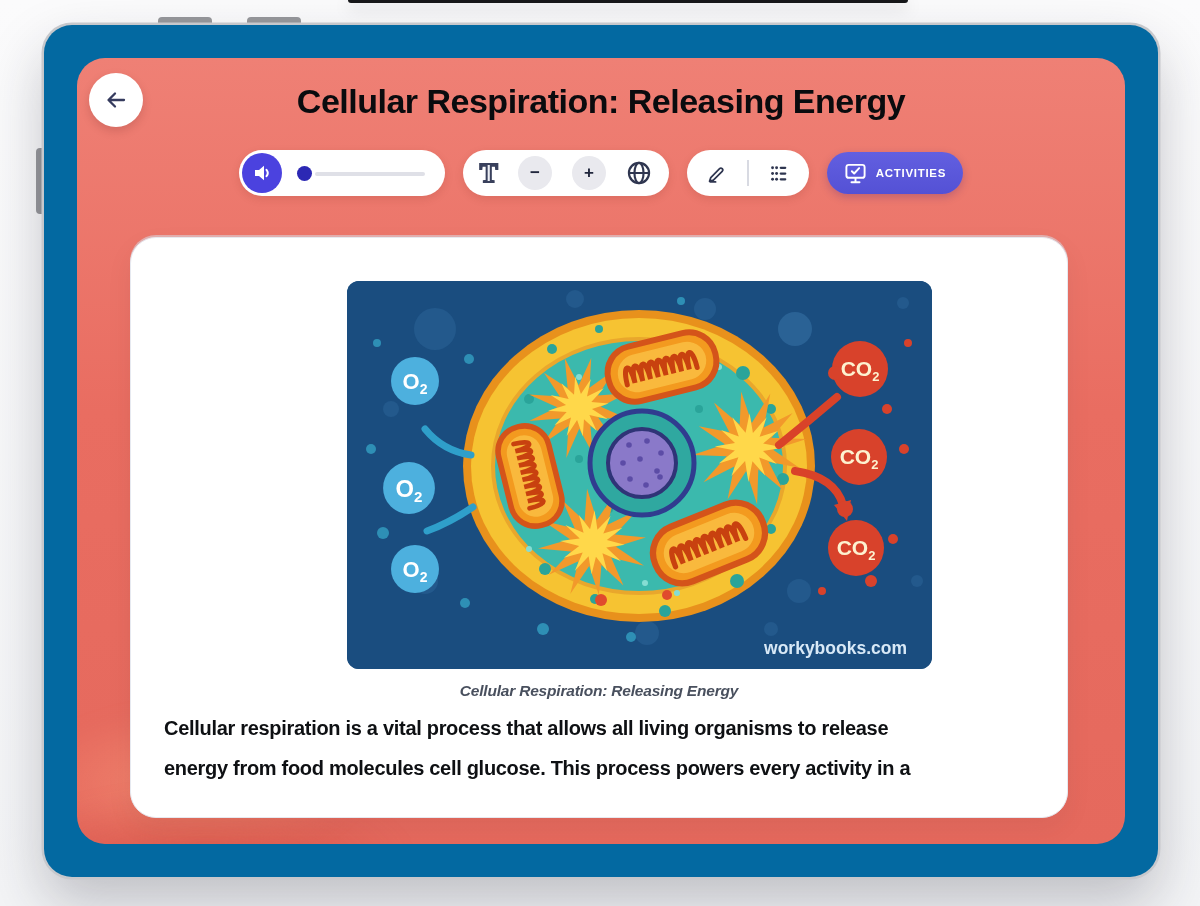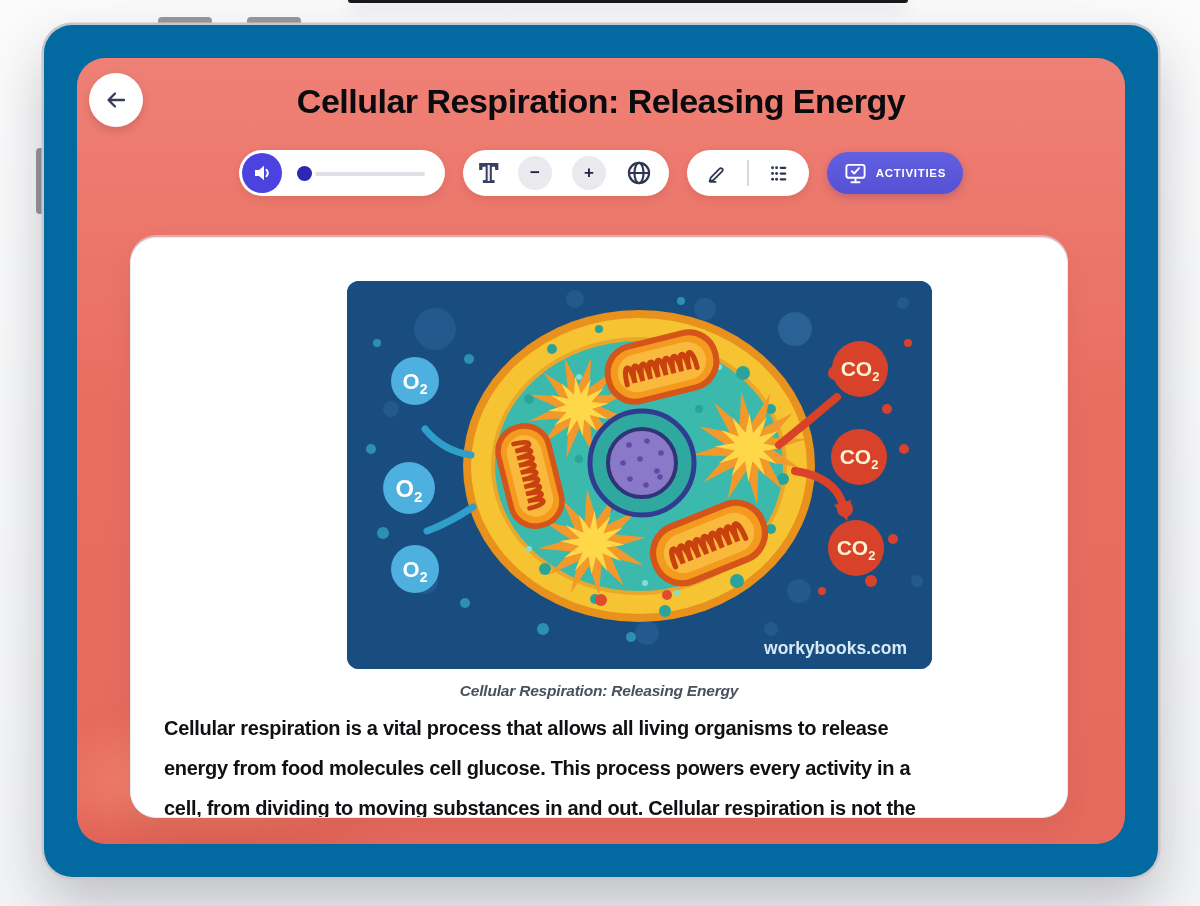--- a/index.html
+++ b/index.html
@@ -297,18 +297,17 @@
 
           <text x="560" y="373" text-anchor="end" font-family="Liberation Sans, sans-serif" font-size="17.5" font-weight="bold" fill="#d8e9f7">workybooks.com</text>
         </svg>
       </div>
 
       <div class="caption">Cellular Respiration: Releasing Energy</div>
 
       <div class="para">
         <div>Cellular respiration is a vital process that allows all living organisms to release</div>
         <div>energy from food molecules cell glucose. This process powers every activity in a</div>
-        <div>cell, from dividing to moving substances in and out. Cellular respiration is not the</div>
       </div>
     </div>
 
   </div>
 </div>
 
 </body></html>

